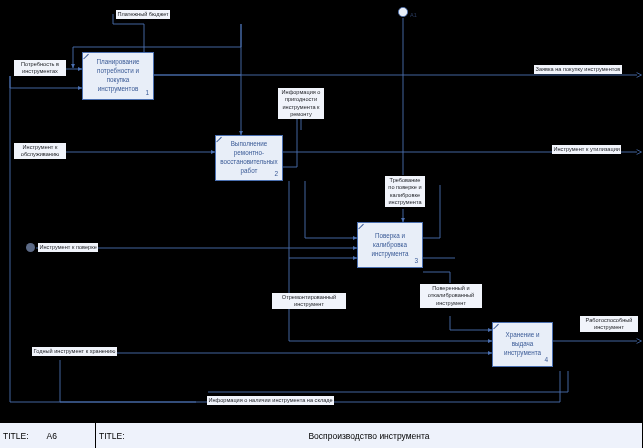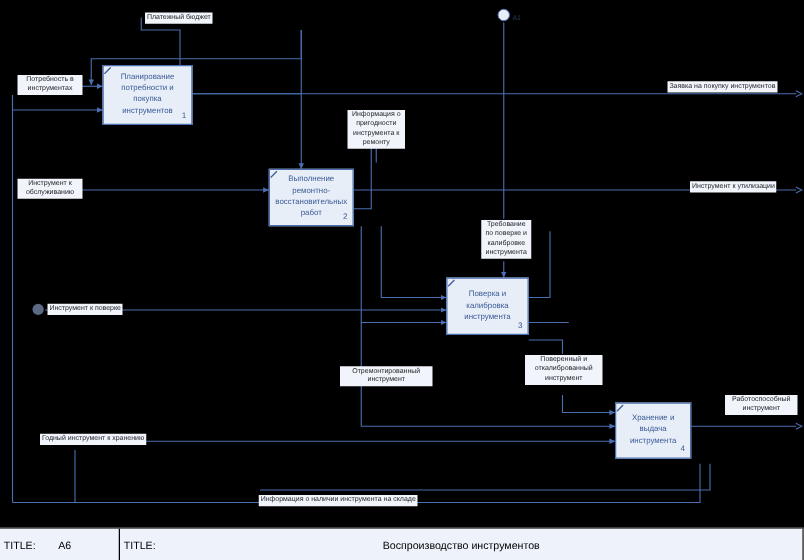--- a/index.html
+++ b/index.html
@@ -290,17 +290,17 @@
 
   <div id="titlebar">
     <div class="cell node">
       <span>TITLE:</span>
       <span>A6</span>
     </div>
     <div class="cell title">
       <div class="tb-pad">
         <span>TITLE:</span>
       </div>
-      <span class="center">Воспроизводство инструментов</span>
+      <span class="center">Воспроизводство инструмента</span>
     </div>
   </div>
 
 </div>
 
 </body></html>

